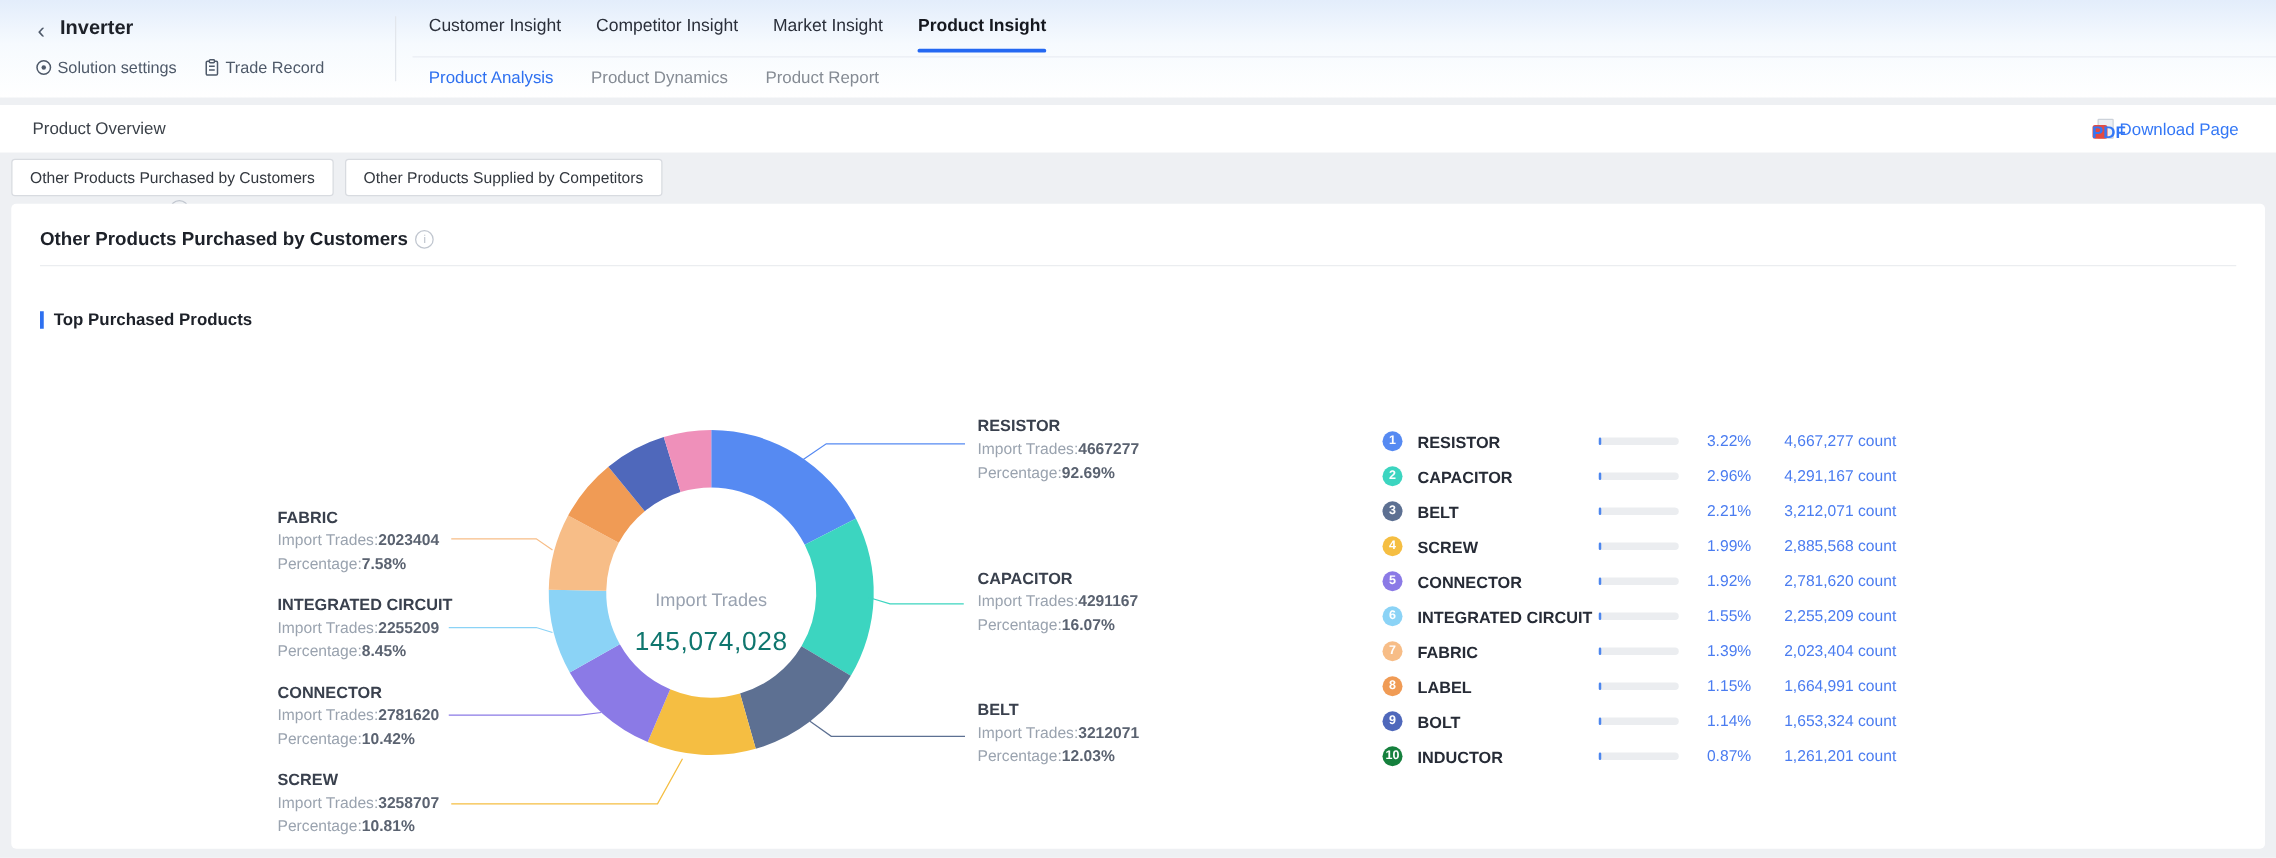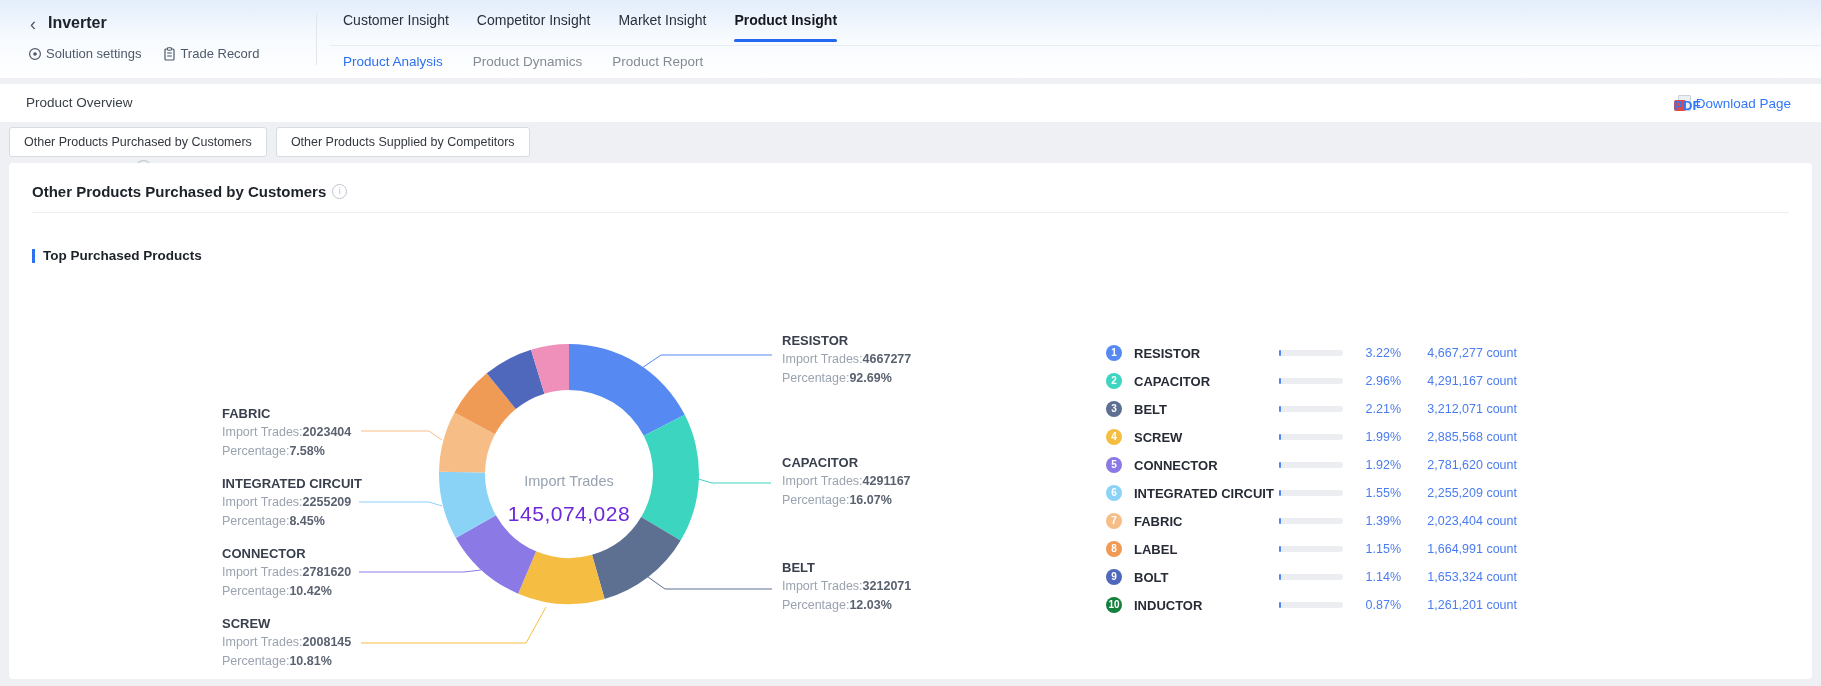--- a/index.html
+++ b/index.html
@@ -44,21 +44,21 @@
   .card-title{font-size:15px;font-weight:700;color:#1d2129;}
   .card-div{position:absolute;left:23px;top:49px;right:23px;height:1px;background:#ebedf0;}
   .subhead{position:absolute;left:23px;top:85px;display:flex;align-items:center;gap:8px;}
   .subhead-bar{width:3px;height:14px;background:#2e70f0;}
   .subhead-txt{font-size:13.5px;font-weight:700;color:#1d2129;}
   
   .chart{position:absolute;left:0;top:110px;width:1803px;height:400px;}
   .chart svg{position:absolute;left:0;top:0;}
   .center-label{position:absolute;left:460px;top:184px;width:200px;text-align:center;}
   .cl1{font-size:14.5px;color:#99a2b0;margin-top:16px;}
-  .cl2{margin-top:13px;font-size:21px;color:#6d28d9;letter-spacing:.5px;}
+  .cl2{margin-top:13px;font-size:21px;color:#0f766e;letter-spacing:.5px;}
   .callout{position:absolute;white-space:nowrap;}
   .co-title{font-size:13px;font-weight:600;color:#39404d;line-height:19px;}
   .co-line{font-size:12.5px;color:#9aa3af;line-height:19px;}
   .co-val{color:#5a6270;font-weight:600;}
   
   .ranking{position:absolute;left:1097px;top:66px;width:412px;}
   .rrow{display:flex;align-items:center;height:28px;}
   .badge{width:16px;height:16px;border-radius:50%;color:#fff;font-size:10px;font-weight:700;
          text-align:center;line-height:16px;flex:0 0 16px;}
   .rname{margin-left:12px;width:140px;font-size:13px;font-weight:600;color:#262b36;white-space:nowrap;overflow:hidden;}
@@ -189,21 +189,21 @@
         <div class="co-line"><span>Import Trades:</span><span class="co-val">2255209</span></div>
         <div class="co-line"><span>Percentage:</span><span class="co-val">8.45%</span></div>
       </div>
       <div class="callout" style="left:213px;top:271px">
         <div class="co-title">CONNECTOR</div>
         <div class="co-line"><span>Import Trades:</span><span class="co-val">2781620</span></div>
         <div class="co-line"><span>Percentage:</span><span class="co-val">10.42%</span></div>
       </div>
       <div class="callout" style="left:213px;top:341px">
         <div class="co-title">SCREW</div>
-        <div class="co-line"><span>Import Trades:</span><span class="co-val">2008145</span></div>
+        <div class="co-line"><span>Import Trades:</span><span class="co-val">3258707</span></div>
         <div class="co-line"><span>Percentage:</span><span class="co-val">10.81%</span></div>
       </div>
 
       <div class="callout" style="left:773px;top:58px">
         <div class="co-title">RESISTOR</div>
         <div class="co-line"><span>Import Trades:</span><span class="co-val">4667277</span></div>
         <div class="co-line"><span>Percentage:</span><span class="co-val">92.69%</span></div>
       </div>
       <div class="callout" style="left:773px;top:180px">
         <div class="co-title">CAPACITOR</div>

